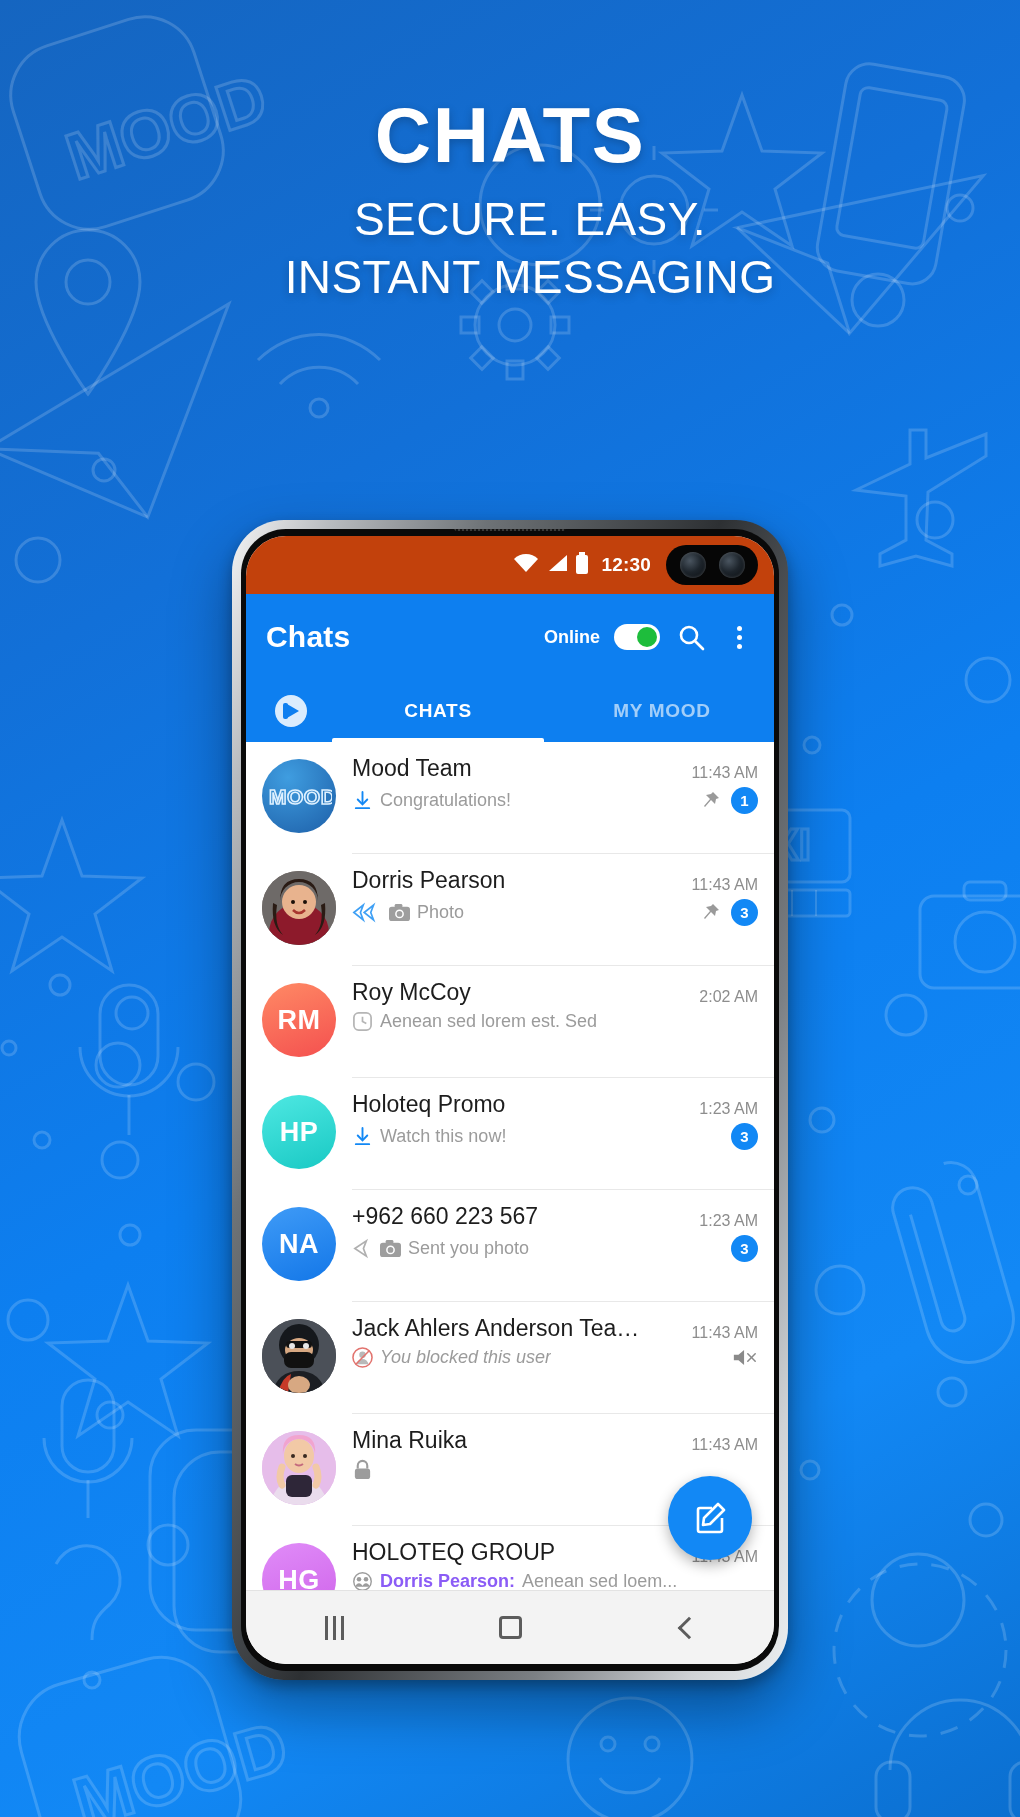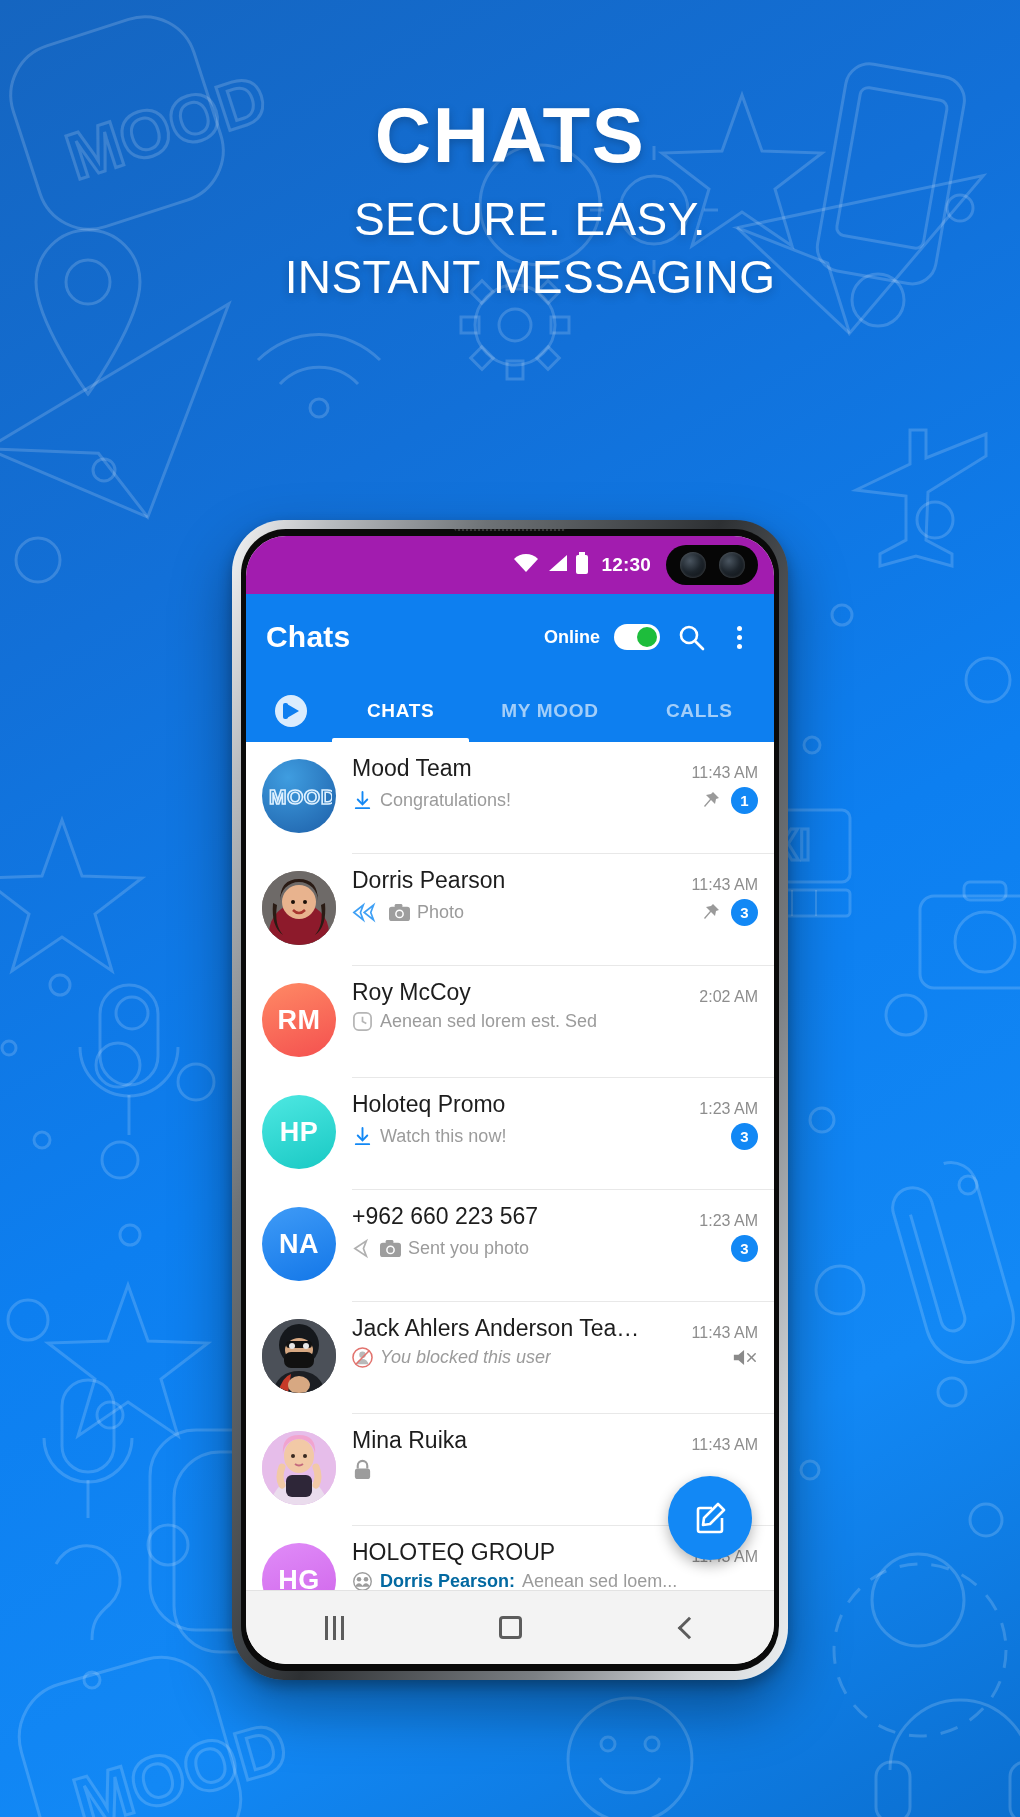--- a/index.html
+++ b/index.html
@@ -57,21 +57,21 @@
   }
   .earpiece {
     position:absolute; top:-4px; left:50%; transform:translateX(-50%);
     width: 112px; height: 6px; border-radius: 3px;
     background: repeating-linear-gradient(90deg,#3a3a3a 0 2px,#111 2px 4px);
     z-index: 40;
   }
 
   
   .statusbar {
-    position: relative; height: 58px; background: #a21caf;
+    position: relative; height: 58px; background: #c2410c;
     display: flex; align-items: center; justify-content: flex-end;
     padding: 0 16px 0 0; gap: 7px; flex: none;
   }
   .statusbar .sb-time {
     color:#fff; font-size:19px; font-weight:600; letter-spacing:0.2px;
     margin-left: 5px;
   }
   .punchhole {
     width: 92px; height: 40px; border-radius: 20px; background:#060606;
     display:flex; align-items:center; justify-content:space-around;
@@ -137,21 +137,21 @@
   .row:last-child .row-body { border-bottom: 1px solid #e8e8e8; }
   .row-top { display:flex; align-items:flex-end; }
   .r-name {
     font-size: 23px; color:#1d1d1d; font-weight:400; white-space:nowrap;
     overflow:hidden; text-overflow:ellipsis; max-width: 300px;
   }
   .r-time { margin-left:auto; font-size:16px; color:#8d8d8d; white-space:nowrap; padding-left:8px;}
   .row-bot { display:flex; align-items:center; margin-top:5px; gap:7px; }
   .r-msg { font-size:18px; color:#9b9b9b; white-space:nowrap; overflow:hidden; text-overflow:ellipsis; }
   .r-msg.italic { font-style: italic; }
-  .r-sender { font-size:18px; color:#0369a1; font-weight:700; white-space:nowrap; }
+  .r-sender { font-size:18px; color:#8b5cf6; font-weight:700; white-space:nowrap; }
   .r-right { margin-left:auto; display:flex; align-items:center; gap:10px; padding-left:8px;}
   .badge {
     min-width:27px; height:27px; border-radius:14px; background:#1288f5;
     color:#fff; font-size:15px; font-weight:600;
     display:flex; align-items:center; justify-content:center; padding:0 7px;
   }
   .pin { width:22px; height:22px; flex:none; }
   .mini { width:21px; height:21px; flex:none; display:block; }
 
   
@@ -407,21 +407,20 @@
         <div class="tabs">
           <div class="tab-badge">
             <svg width="34" height="34" viewBox="0 0 34 34">
               <circle cx="17" cy="17" r="16" fill="rgba(255,255,255,0.85)"></circle>
               <path d="M13 10 L25 17 L13 24 Z" fill="#0d7ff0"></path>
               <rect x="9" y="9" width="5" height="16" rx="2" fill="#0d7ff0"></rect>
             </svg>
           </div>
           <div class="tab active">CHATS</div>
           <div class="tab">MY MOOD</div>
-          <div class="tab">CALLS</div>
         </div>
 
         <div class="chatlist">
 
           <div class="row">
             <div class="avatar" style="background:radial-gradient(circle at 35% 25%,#3f9de0,#1d5fa8);">
               <svg width="66" height="30" viewBox="0 0 66 30">
                 <text x="3" y="23" font-family="Liberation Sans, sans-serif" font-size="21" font-weight="700" fill="none" stroke="#dff1ff" stroke-width="1.6">MOOD</text>
               </svg>
             </div>

